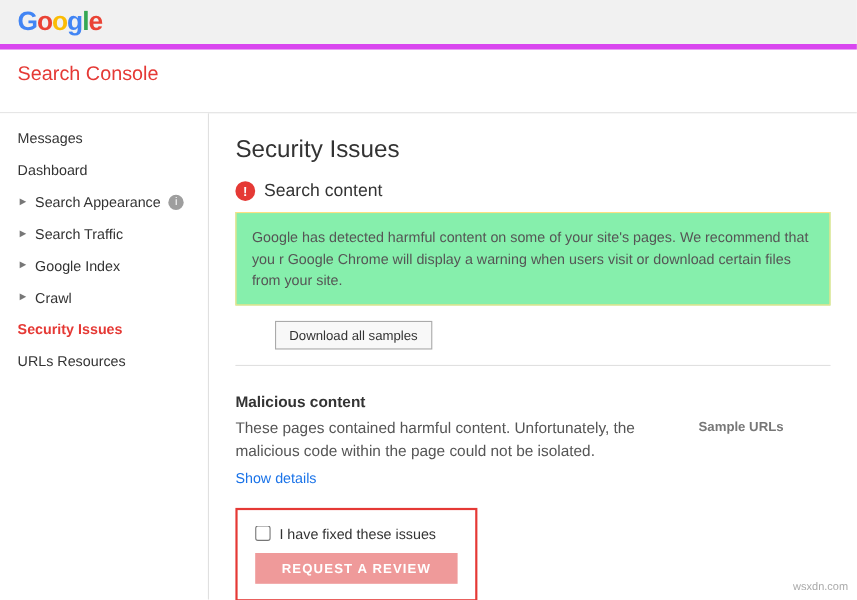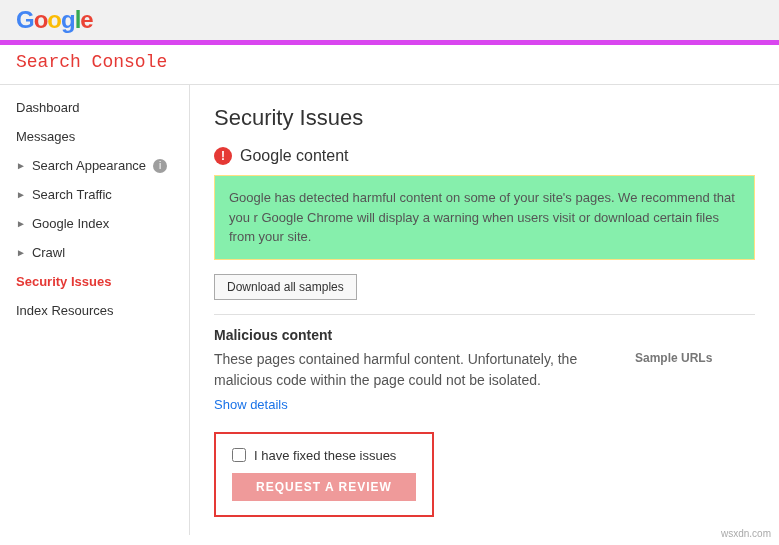--- a/index.html
+++ b/index.html
@@ -21,24 +21,23 @@
     }
     .g-blue { color: #4285F4; }
     .g-red { color: #EA4335; }
     .g-yellow { color: #FBBC05; }
     .g-green { color: #34A853; }
 
     
     #sc-header {
       padding: 12px 16px;
       border-bottom: 1px solid #e0e0e0;
-      height: 40px;
-      display: flex;
-      align-items: flex-end;
-      font-family: Liberation Mono, monospace;
+      height: 58px;
+      display: flex;
+      align-items: flex-start;
     }
     #sc-header span {
       color: #E53935;
       font-size: 18px;
       font-weight: normal;
     }
 
     
     #main-layout {
       display: flex;
@@ -137,26 +136,27 @@
     
     .btn-outline {
       border: 1px solid #aaa;
       background: #f8f8f8;
       color: #333;
       padding: 5px 12px;
       font-size: 12px;
       cursor: pointer;
       margin-bottom: 14px;
       display: inline-block;
+      margin-left: 36px;
     }
 
     
     .malicious-section {
       border-top: 1px solid #e0e0e0;
-      padding-top: 12px;
+      padding-top: 24px;
       display: flex;
       gap: 20px;
     }
     .malicious-left {
       flex: 1;
     }
     .malicious-left h3 {
       font-size: 14px;
       font-weight: bold;
       color: #333;
@@ -238,24 +238,24 @@
 
 <div id="sc-header">
   <span>Search Console</span>
 </div>
 
 <div id="main-layout">
 
   <div id="sidebar">
 
     <div class="sidebar-item">
+      <span>Messages</span>
+    </div>
+    <div class="sidebar-item">
       <span>Dashboard</span>
-    </div>
-    <div class="sidebar-item">
-      <span>Messages</span>
     </div>
     <div class="sidebar-item">
       <span class="arrow">►</span>
       <span>Search Appearance</span>
       <span class="info-icon">i</span>
     </div>
     <div class="sidebar-item">
       <span class="arrow">►</span>
       <span>Search Traffic</span>
     </div>
@@ -264,32 +264,32 @@
       <span>Google Index</span>
     </div>
     <div class="sidebar-item">
       <span class="arrow">►</span>
       <span>Crawl</span>
     </div>
     <div class="sidebar-item active">
       <span>Security Issues</span>
     </div>
     <div class="sidebar-item">
-      <span>Index Resources</span>
+      <span>URLs Resources</span>
     </div>
 
   </div>
 
   <div id="content">
     <h1>Security Issues</h1>
 
     
     <div class="issue-header">
       <span class="warning-icon">!</span>
-      <h2>Google content</h2>
+      <h2>Search content</h2>
     </div>
 
     
     <div class="warning-box">
       <span>Google has detected harmful content on some of your site's pages. We recommend that you r Google Chrome will display a warning when users visit or download certain files from your site.</span>
     </div>
 
     
     <button class="btn-outline">Download all samples</button>
 

